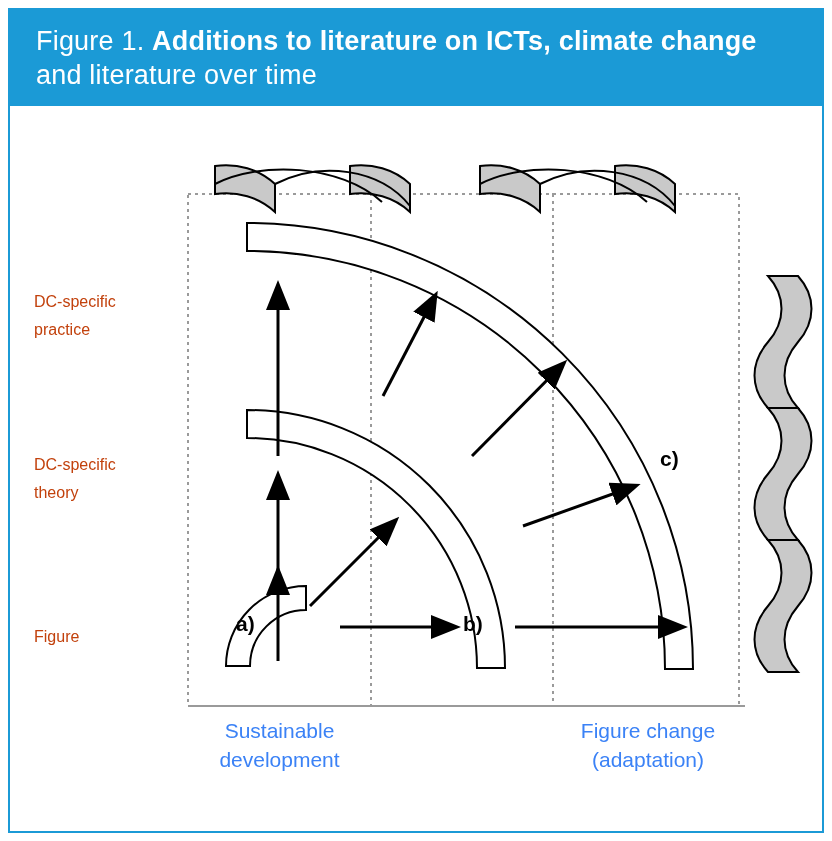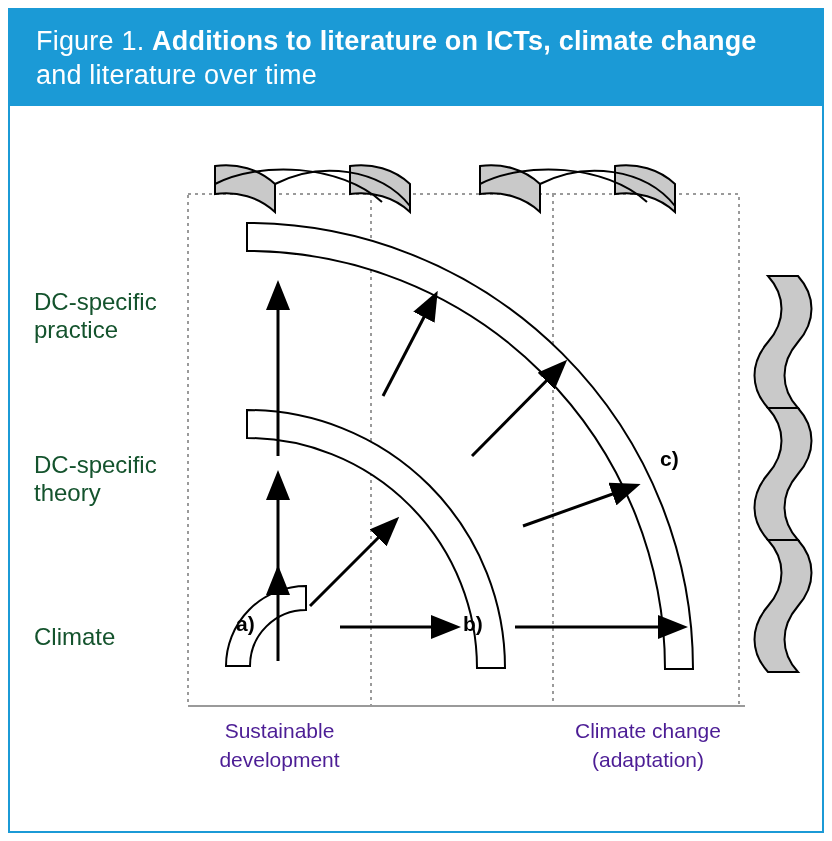--- a/index.html
+++ b/index.html
@@ -50,30 +50,30 @@
   }
   .canvas {
     position: absolute;
     left: 0;
     top: 96px;
     width: 812px;
     height: 725px;
   }
   .axis-label {
     position: absolute;
-    font-size: 24px;
-    color: #14532d;
+    font-size: 16px;
+    color: #c2410c;
     line-height: 28px;
     text-align: left;
     white-space: pre-line;
   }
   .cat-label {
     position: absolute;
     font-size: 21px;
-    color: #4c1d95;
+    color: #3b82f6;
     line-height: 29px;
     text-align: center;
     white-space: pre-line;
   }
   .marker {
     position: absolute;
     font-size: 21px;
     font-weight: bold;
     color: #000000;
   }
@@ -152,25 +152,25 @@
           <line x1="513" y1="420" x2="625" y2="380"></line>
           <line x1="330" y1="521" x2="445" y2="521"></line>
           <line x1="505" y1="521" x2="672" y2="521"></line>
         </g>
       </svg>
 
       <div class="axis-label" style="left:24px; top:182px;">DC-specific
 practice</div>
       <div class="axis-label" style="left:24px; top:345px;">DC-specific
 theory</div>
-      <div class="axis-label" style="left:24px; top:517px;">Climate</div>
+      <div class="axis-label" style="left:24px; top:517px;">Figure</div>
 
       <div class="cat-label" style="left:178px; top:610px; width:183px;">Sustainable
 development</div>
-      <div class="cat-label" style="left:543px; top:610px; width:190px;">Climate change
+      <div class="cat-label" style="left:543px; top:610px; width:190px;">Figure change
 (adaptation)</div>
 
       <div class="marker" style="left:226px; top:506px;">a)</div>
       <div class="marker" style="left:453px; top:506px;">b)</div>
       <div class="marker" style="left:650px; top:341px;">c)</div>
 
     </div>
   </div>
 </div>
 

